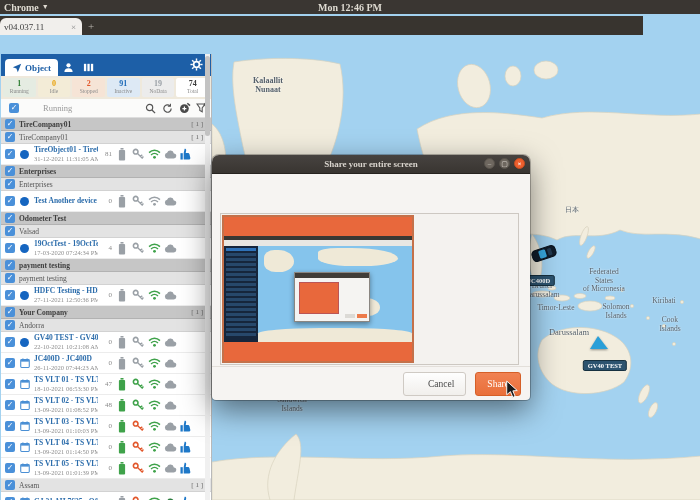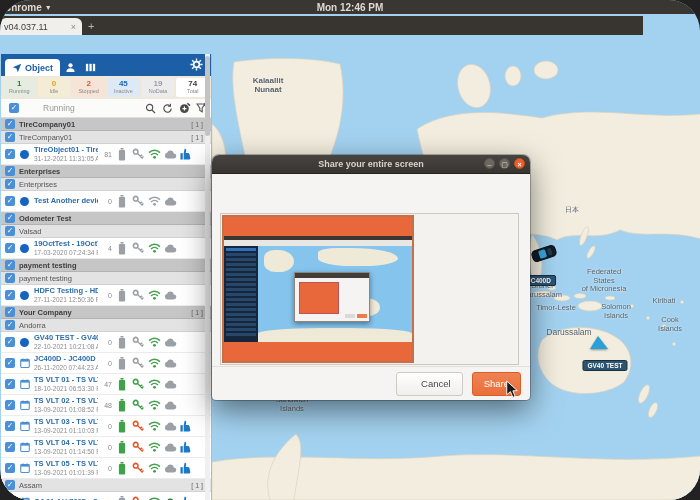--- a/index.html
+++ b/index.html
@@ -1,17 +1,17 @@
 <!DOCTYPE html>
 <html><head>
 <meta charset="utf-8">
 <style>
   html,body{margin:0;padding:0;background:#222;}
   #screen{position:relative;width:700px;height:500px;overflow:hidden;
-    font-family:Liberation Sans, sans-serif;background:#a3d2f0;border-radius:31px;}
+    font-family:Liberation Serif, serif;background:#a3d2f0;}
 
   
   .panel{position:absolute;left:0;top:0;width:700px;height:14px;background:#3a3632;color:#dfdbd2;
     font-size:10px;display:flex;align-items:center;}
   .panel .appmenu{margin-left:4px;font-weight:bold;display:flex;align-items:center;gap:3px;}
   .panel .caret{font-size:7px;}
   .panel .clock{position:absolute;left:0;right:0;text-align:center;font-weight:bold;}
 
   
   .tabstrip{position:absolute;left:0;top:16px;width:643px;height:19px;background:#38342f;}
@@ -183,21 +183,21 @@
           </div>
           <div class="chip" style="background: rgb(243, 236, 215);">
             <span class="v" style="color:#e8a20c">0</span>
             <span class="l">Idle</span>
           </div>
           <div class="chip" style="background: rgb(246, 228, 214);">
             <span class="v" style="color:#e2572b">2</span>
             <span class="l">Stopped</span>
           </div>
           <div class="chip" style="background: rgb(221, 233, 245);">
-            <span class="v" style="color:#1e6bb8">45</span>
+            <span class="v" style="color:#1e6bb8">91</span>
             <span class="l">Inactive</span>
           </div>
           <div class="chip" style="background: rgb(236, 236, 236);">
             <span class="v" style="color:#9aa0a6">19</span>
             <span class="l">NoData</span>
           </div>
           <div class="chip" style="background: #ffffff;">
             <span class="v" style="color:#3c3c3c">74</span>
             <span class="l">Total</span>
           </div>

